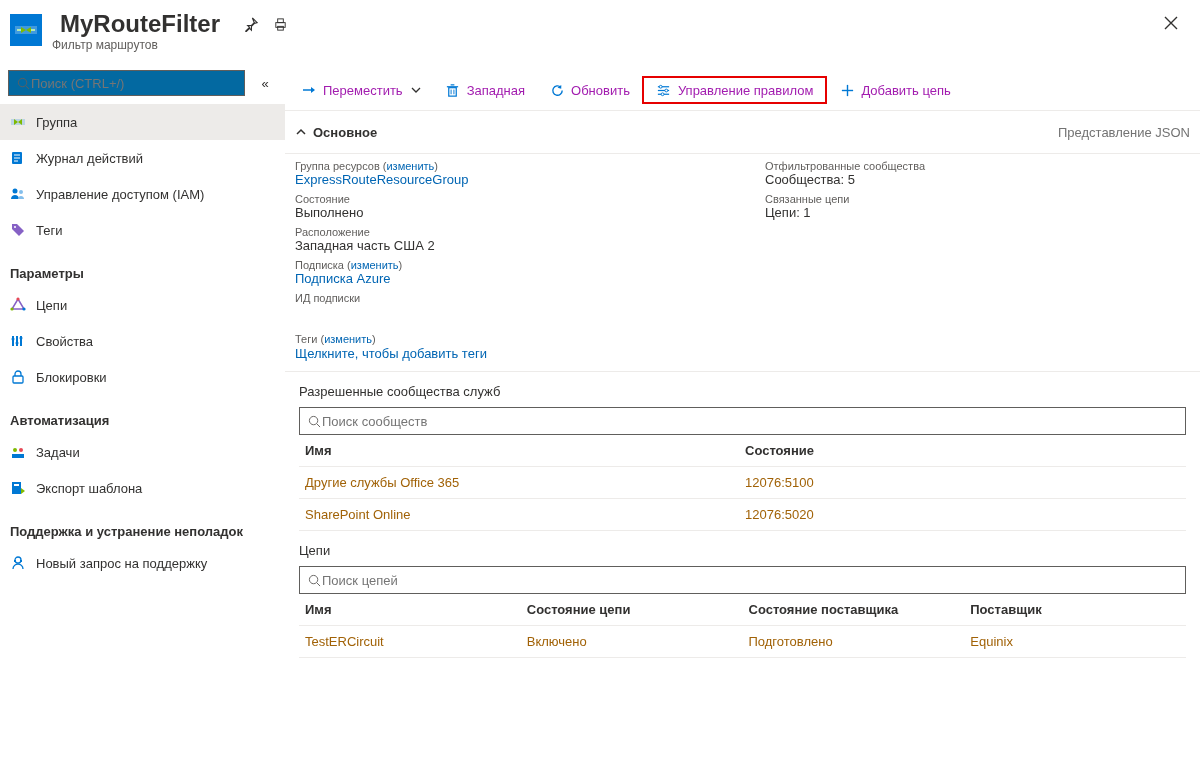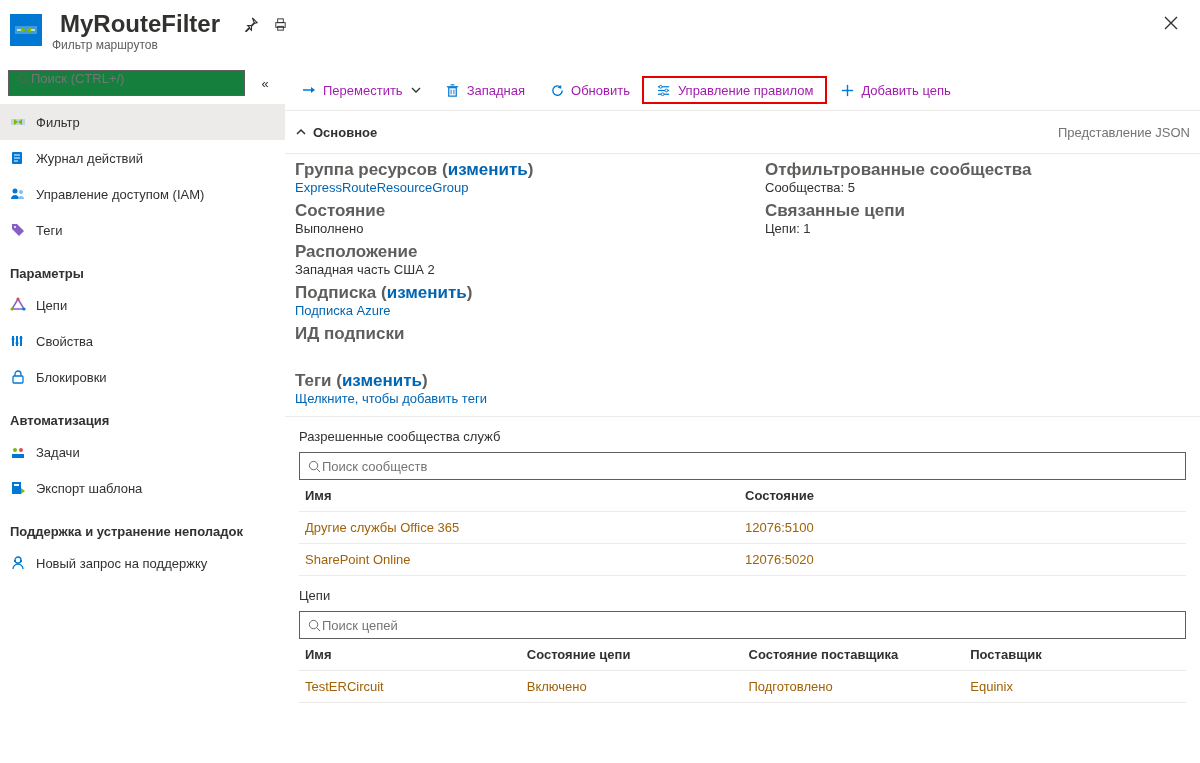--- a/index.html
+++ b/index.html
@@ -15,21 +15,21 @@
   .header-subtitle { font-size: 12px; color: #605e5c; margin-top: 0px; }
   .header-actions { display: flex; gap: 14px; align-items: center; margin-left: 10px; }
   .close-x { margin-left: auto; font-size: 16px; color: #323130; cursor: pointer; padding: 6px; }
 
   
   .body { display: flex; position: absolute; top: 70px; left: 0; right: 0; bottom: 0; }
 
   
   .sidebar { width: 285px; border-right: none; display: flex; flex-direction: column; }
   .search-row { display: flex; align-items: center; padding: 0 8px 8px 8px; gap: 8px; }
-  .search-box { flex: 1; display: flex; align-items: flex-start; border: 1px solid #605e5c; height: 26px; padding: 0 6px; background: #15803d; }
+  .search-box { flex: 1; display: flex; align-items: center; border: 1px solid #605e5c; height: 26px; padding: 0 6px; background: #0369a1; }
   .search-box input { border: none; outline: none; font-size: 13px; width: 100%; background: transparent; }
   .collapse-btn { width: 24px; text-align: center; color: #323130; cursor: pointer; font-size: 13px; }
   .menu-item { display: flex; align-items: center; height: 36px; padding: 0 10px; gap: 10px; cursor: pointer; font-size: 13px; color: #323130; }
   .menu-item.selected { background: #edebe9; }
   .menu-section { padding: 18px 10px 6px 10px; font-weight: 600; font-size: 13px; color: #323130; }
   .icon { width: 16px; height: 16px; display: inline-flex; align-items: center; justify-content: center; flex-shrink: 0; }
 
   
   .main { flex: 1; display: flex; flex-direction: column; overflow: hidden; }
   .toolbar { display: flex; align-items: center; height: 40px; padding: 0 4px; gap: 0; border-bottom: none; }
@@ -40,21 +40,21 @@
 
   .essentials { padding: 0 0 0 0; }
   .ess-header { display: flex; align-items: center; height: 44px; border-bottom: 1px solid #edebe9; border-top: 1px solid #edebe9; padding: 0 10px; }
   .ess-toggle { display: flex; align-items: center; gap: 6px; font-weight: 600; font-size: 13px; cursor: pointer; }
   .json-link { margin-left: auto; color: #737373; font-size: 13px; cursor: pointer; }
   .ess-grid { display: flex; padding: 6px 0 0 0; }
   .ess-col { padding: 0 10px; }
   .ess-col.left { width: 470px; }
   .ess-col.right { flex: 1; }
   .ess-field { margin-bottom: 6px; }
-  .ess-label { color: #605e5c; font-size: 17px; font-weight: bold; }
+  .ess-label { color: #605e5c; font-size: 11px; }
   .ess-value { color: #323130; font-size: 13px; }
   .link { color: #0065b3; cursor: pointer; }
   .tags-row { padding: 6px 10px 10px 10px; border-bottom: 1px solid #edebe9;}
 
   .section { padding: 12px 14px 0 14px; }
   .section-title { font-size: 13px; color: #323130; margin-bottom: 8px; }
   .sect-search { display: flex; align-items: center; border: 1px solid #605e5c; height: 28px; padding: 0 6px; margin-bottom: 0; }
   .sect-search input { border: none; outline: none; font-size: 13px; width: 100%; background: transparent; }
 
   .table { width: 100%; border-collapse: collapse; }
@@ -124,21 +124,21 @@
       </div>
 
       <div class="menu-item selected">
         <span class="icon">
           <svg width="16" height="16" viewBox="0 0 16 16">
               <rect x="1" y="5" width="14" height="6" fill="#0078d4" opacity="0.2"></rect>
               <polygon points="4,5 8,8 4,11" fill="#7fba00"></polygon>
               <polygon points="12,5 8,8 12,11" fill="#7fba00"></polygon>
             </svg>
         </span>
-        <span>Фильтр</span>
+        <span>Группа</span>
       </div>
       <div class="menu-item">
         <span class="icon">
           <svg width="16" height="16" viewBox="0 0 16 16">
               <rect x="2" y="2" width="10" height="12" rx="1" fill="#0078d4"></rect>
               <line x1="4" y1="5" x2="10" y2="5" stroke="#fff"></line>
               <line x1="4" y1="8" x2="10" y2="8" stroke="#fff"></line>
               <line x1="4" y1="11" x2="8" y2="11" stroke="#fff"></line>
             </svg>
         </span>

